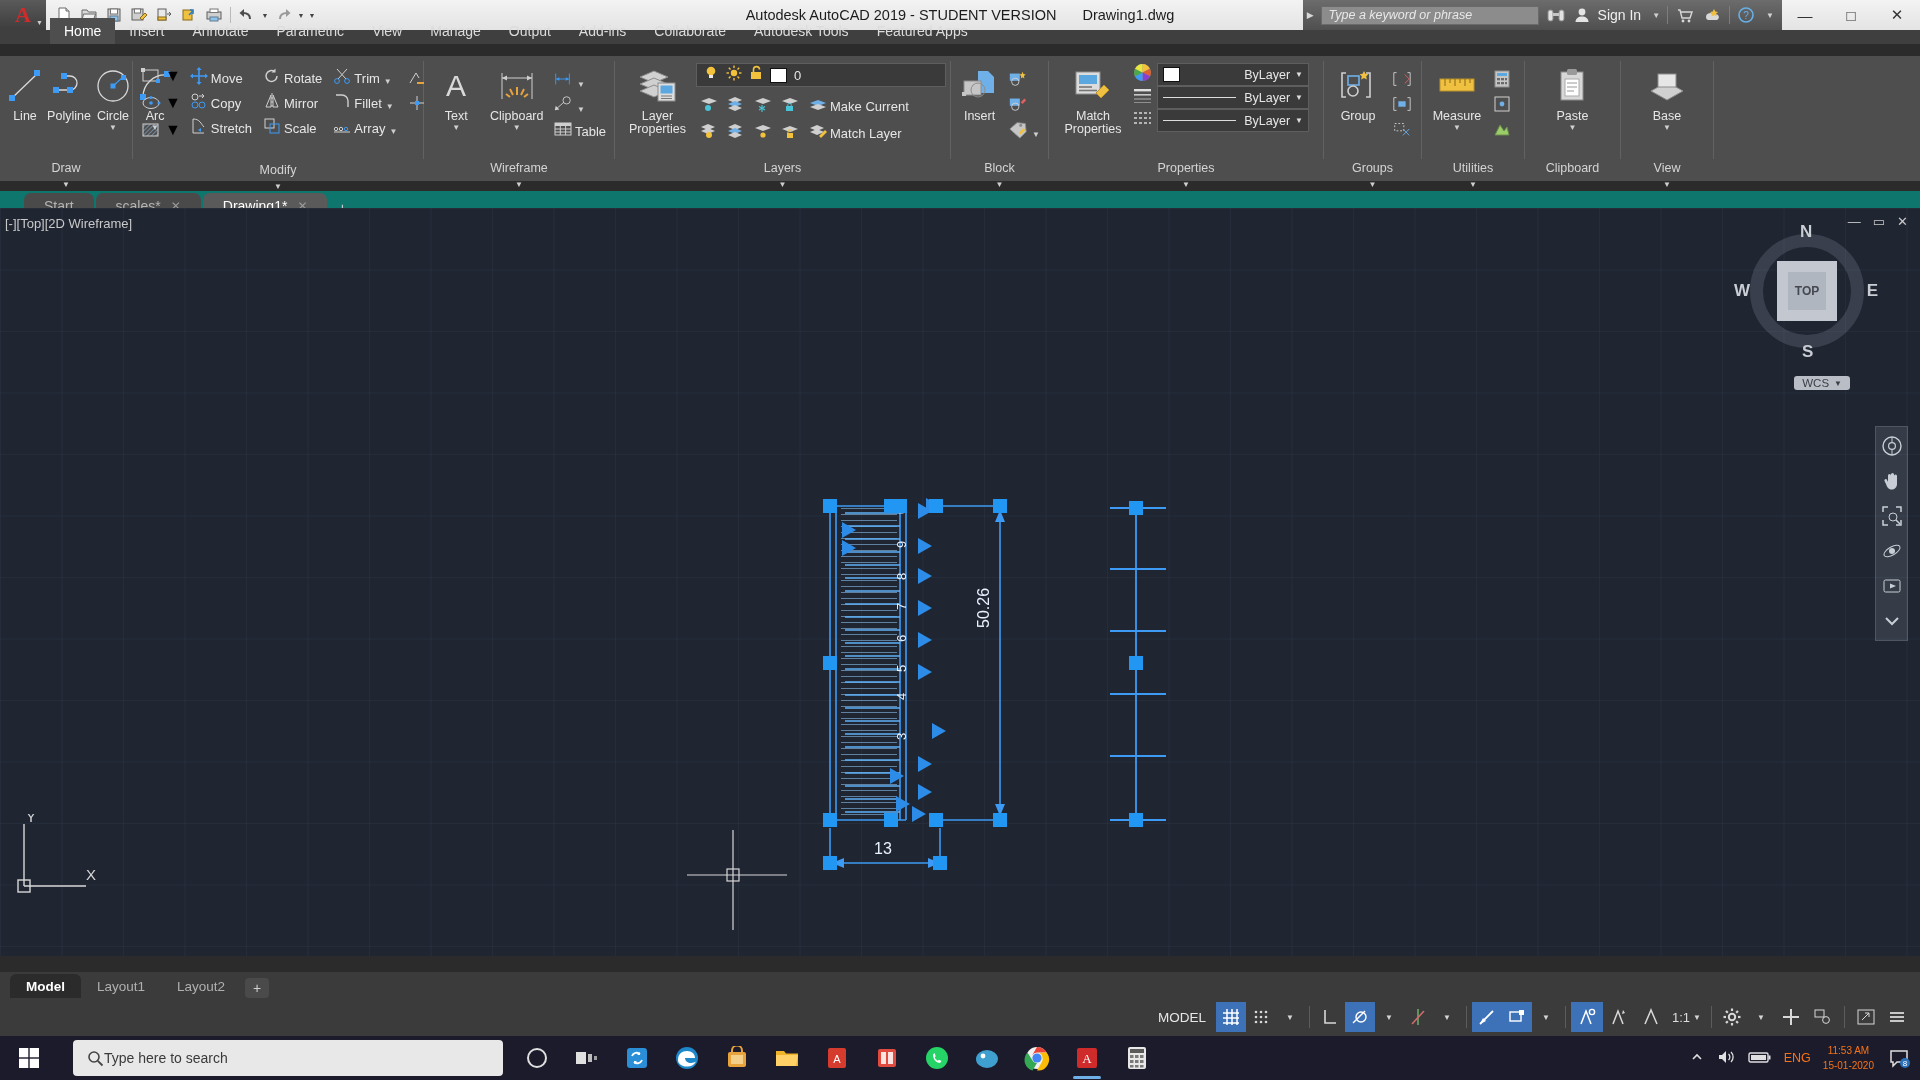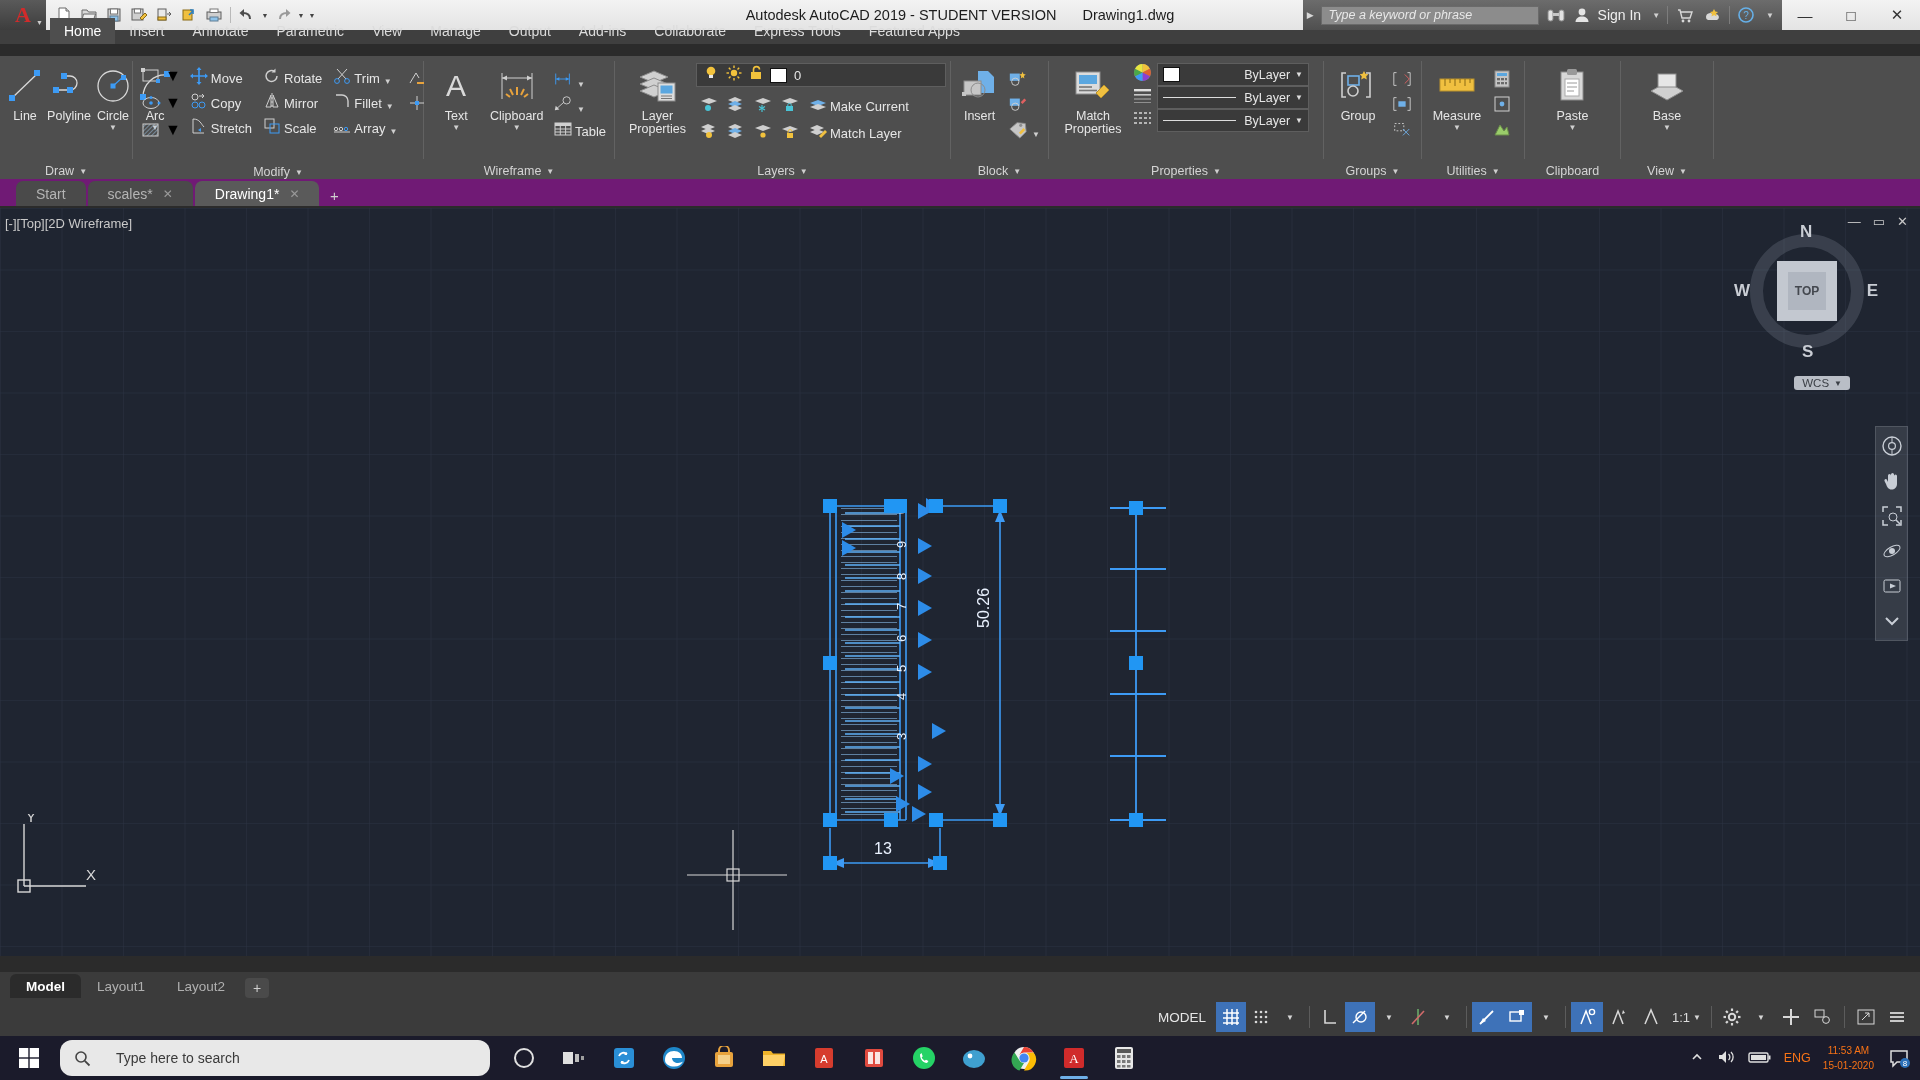--- a/index.html
+++ b/index.html
@@ -81,22 +81,22 @@
   .rtab.active { background: #4e4e4e; color: #ffffff; }
 
   
   .ribbon {
     position: absolute; left: 0; top: 56px; width: 1920px; height: 125px;
     background: #4e4e4e; display: flex; align-items: stretch;
   }
   .panel { position: relative; display: flex; flex-direction: column; height: 125px; }
   .panel-body { flex: 1; display: flex; align-items: flex-start; padding: 5px 4px 0 4px; }
   .panel-title {
-    height: 20px; display: flex; align-items: center; justify-content: center;
-    color: #d4d4d4; font-size: 12.5px; gap: 5px;
+    height: 20px; display: flex; align-items: center; justify-content: flex-start;
+    color: #d4d4d4; font-size: 12.5px; gap: 5px; flex-direction: column;
   }
   .panel-title .tcaret { font-size: 8px; color:#cfcfcf; }
   .panel-div { width: 1px; background: #626262; margin: 5px 0 22px 0; }
   .vsep { width:1px; background:#5f5f5f; height: 100px; align-self:flex-start; margin-top:2px;}
 
   .bigbtn {
     width: 58px; display: flex; flex-direction: column; align-items: center;
     gap: 2px; cursor: pointer; padding-top: 3px;
   }
   .bigbtn .icon { height: 44px; display:flex; align-items:center; justify-content:center; }
@@ -122,22 +122,22 @@
     width: 152px; height: 23px; background:#3a3a3a; border: 1px solid #5e5e5e;
     display:flex; align-items:center; justify-content:flex-end; gap:5px; padding: 0 5px;
     color: #e7e7e7; font-size: 12.5px; cursor:pointer; position: relative;
   }
   .prop-combo .pcaret { font-size: 8px; color: #ddd; }
   .swatch-white { width: 17px; height: 15px; background:#fff; border:1px solid #111; }
   .lineprev { flex:1; height:1px; background:#dcdcdc; margin-right:3px; }
 
   
   .filetabs {
-    position: absolute; left: 0; top: 179px; width: 1920px; height: 27px;
-    background: #701a75; display: flex; align-items: flex-end; padding-left: 16px;
+    position: absolute; left: 0; top: 191px; width: 1920px; height: 27px;
+    background: #0f766e; display: flex; align-items: flex-end; padding-left: 24px;
   }
   .ftab {
     height: 25px; padding: 0 20px; display: flex; align-items: center; gap: 10px;
     color: #b4b4b4; font-size: 14px; cursor: pointer;
     background: #4a4a4a; border-radius: 7px 7px 0 0; margin-right: 2px;
   }
   .ftab.active { background: #5a5a5a; color: #ffffff; }
   .ftab .x { font-size: 12px; color: #9a9a9a; }
   .ftab-add {
     width: 26px; height: 22px; display:flex; align-items:center;justify-content:center;
@@ -230,22 +230,22 @@
 
   
   .taskbar {
     position: absolute; left: 0; top: 1036px; width: 1920px; height: 44px;
     background: #1b1b2b; display: flex; align-items: center;
   }
   .tb-start {
     width: 58px; height: 44px; display:flex;align-items:center;justify-content:center;cursor:pointer;
   }
   .tb-search {
-    width: 430px; height: 36px; background:#e8e8e8; border-radius: 12px;
-    display:flex; align-items:center; gap:25px; padding-left: 14px; margin-left: 2px;
+    width: 430px; height: 36px; background:#e8e8e8; border-radius: 4px;
+    display:flex; align-items:center; gap:0; padding-left: 14px; margin-left: 15px;
     color:#3a3a3a; font-size:14px; cursor:text;
   }
   .tb-icons { display:flex; align-items:center; gap:2px; margin-left: 10px; }
   .tb-icon {
     width:48px; height:44px; display:flex;align-items:center;justify-content:center;
     cursor:pointer; position:relative;
   }
   .tb-icon.active::after {
     content:''; position:absolute; bottom:1px; left:10px; right:10px; height:3px;
     background:#6fb0e8; border-radius:2px;
@@ -396,21 +396,21 @@
   <div class="ribbon-tabs">
     <div class="rtab active">Home</div>
     <div class="rtab">Insert</div>
     <div class="rtab">Annotate</div>
     <div class="rtab">Parametric</div>
     <div class="rtab">View</div>
     <div class="rtab">Manage</div>
     <div class="rtab">Output</div>
     <div class="rtab">Add-ins</div>
     <div class="rtab">Collaborate</div>
-    <div class="rtab">Express Tools</div>
+    <div class="rtab">Autodesk Tools</div>
     <div class="rtab">Featured Apps</div>
   </div>
 
   <div class="ribbon">
 
     <div class="panel" style="width:132px">
       <div class="panel-body">
         <div class="bigbtn">
           <span class="icon">
             <svg width="42" height="42" viewBox="0 0 42 42">

